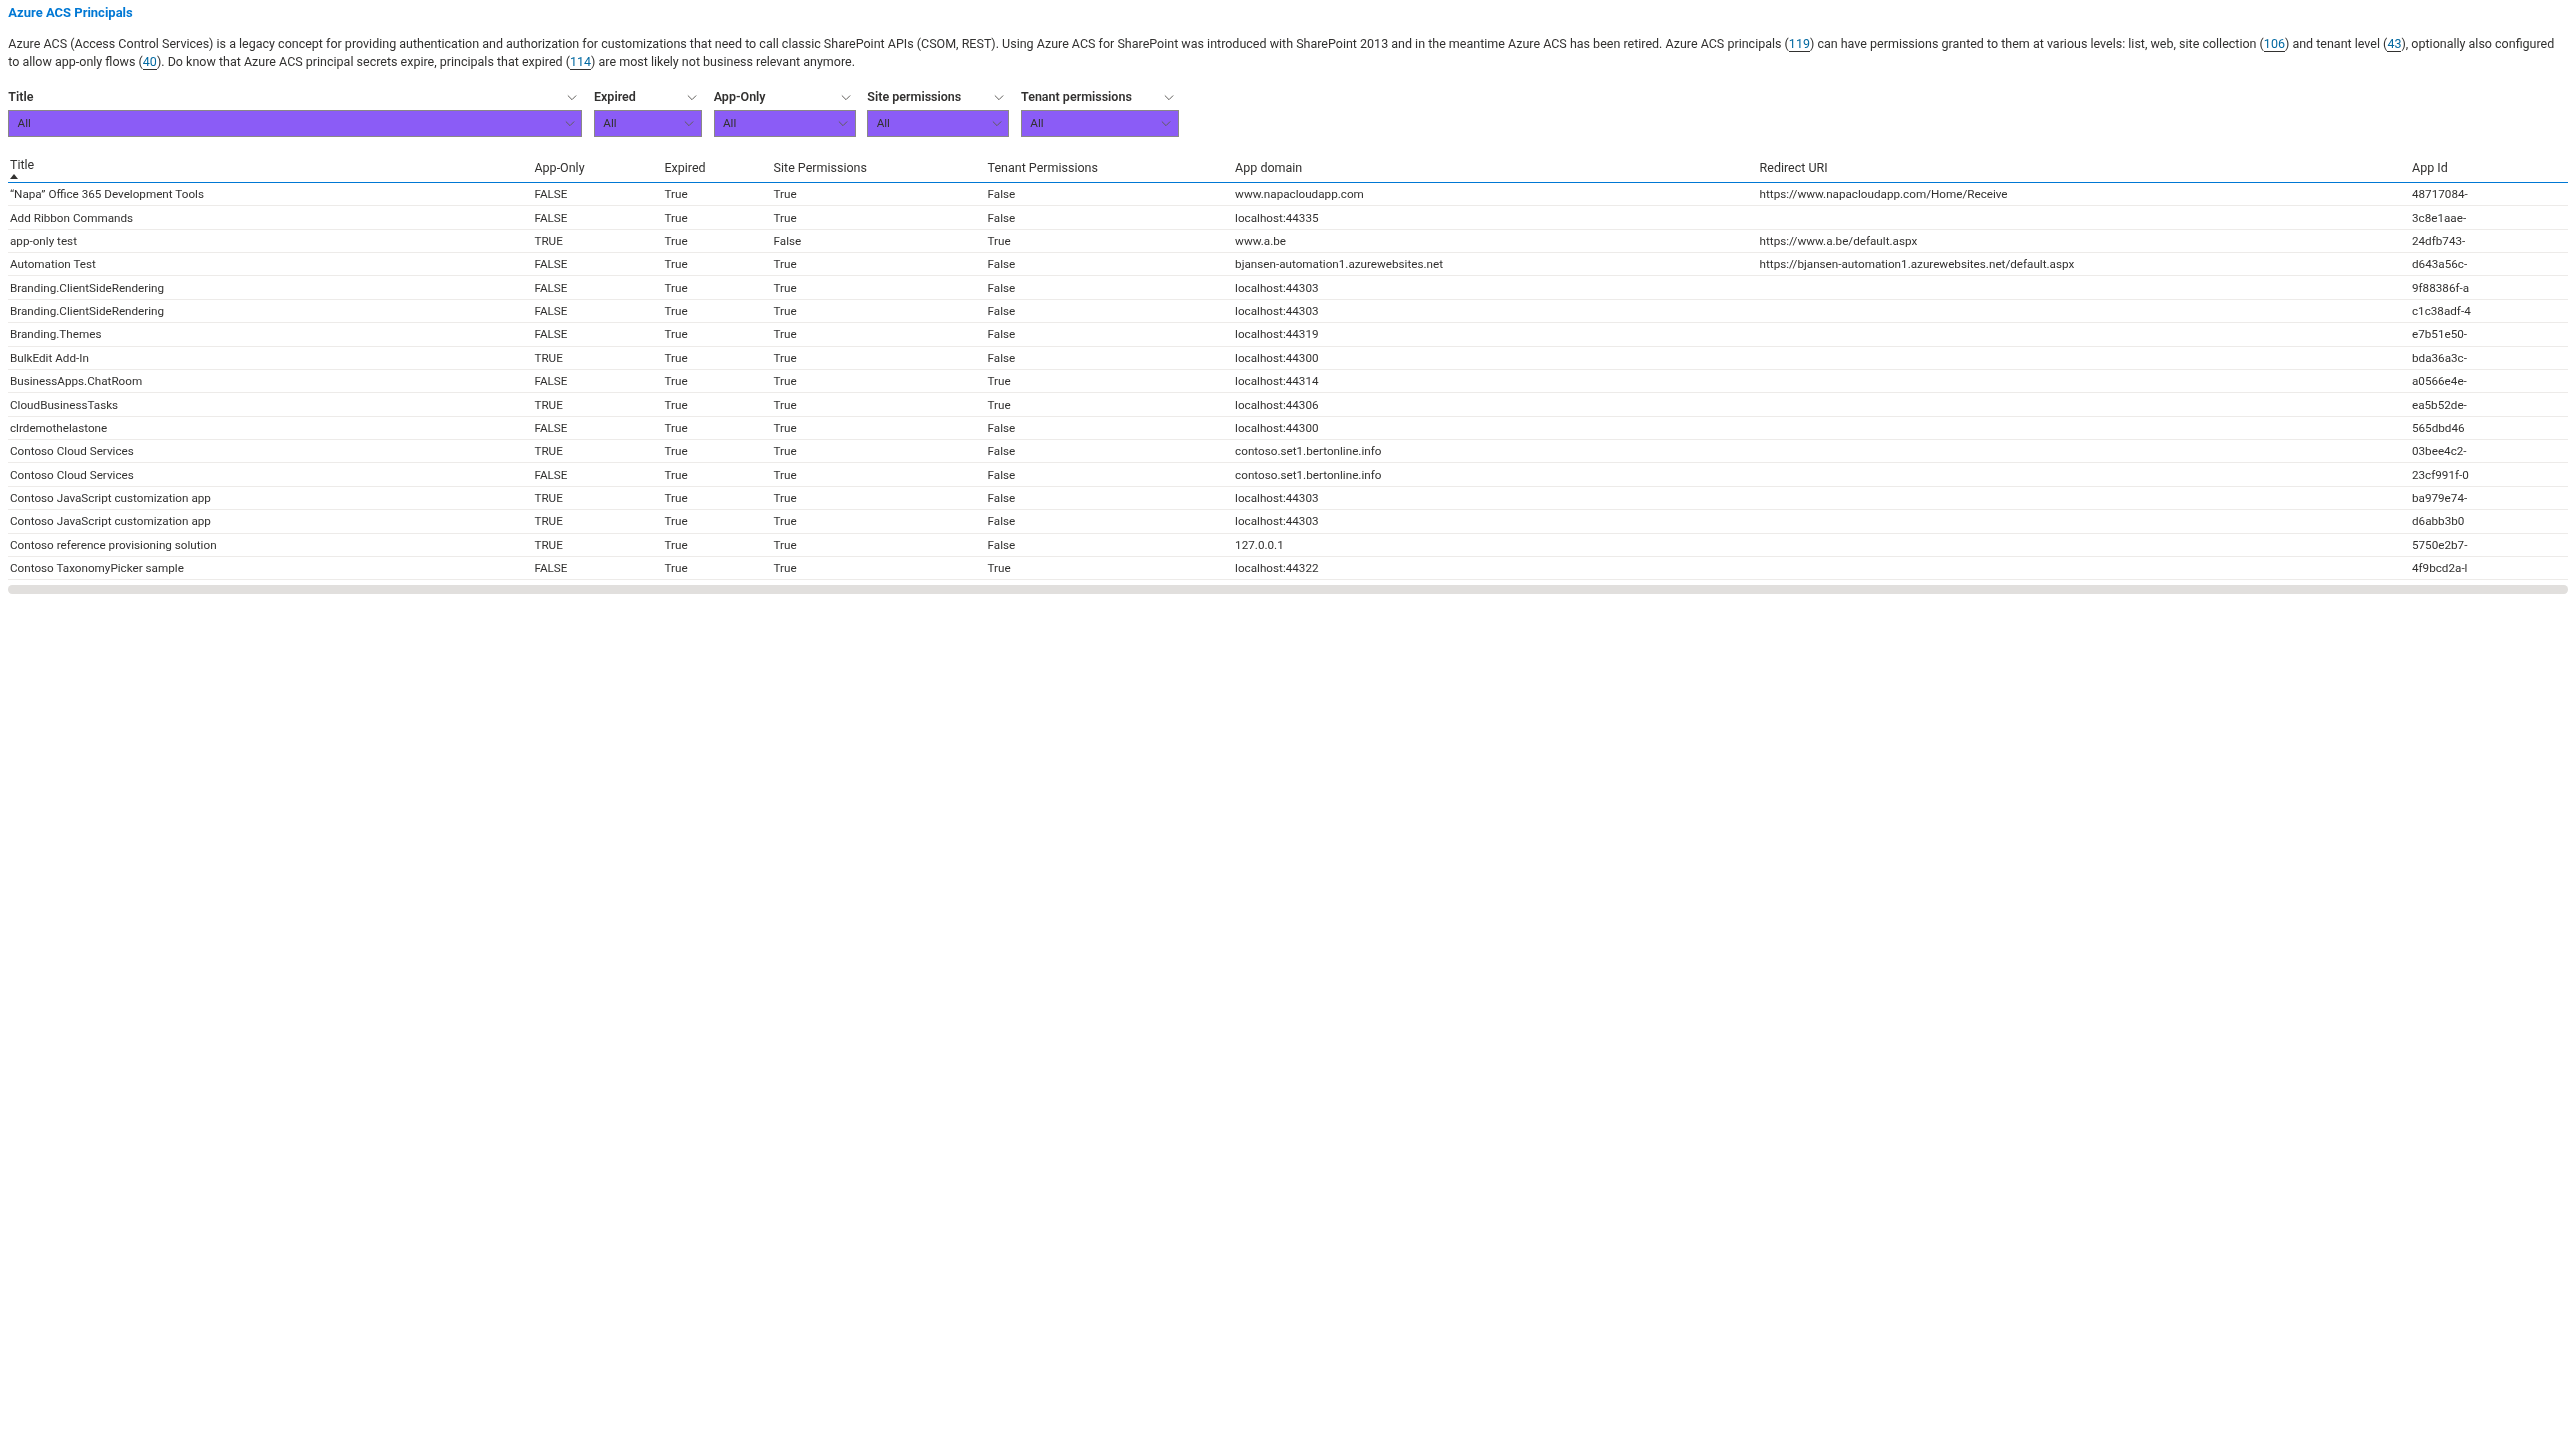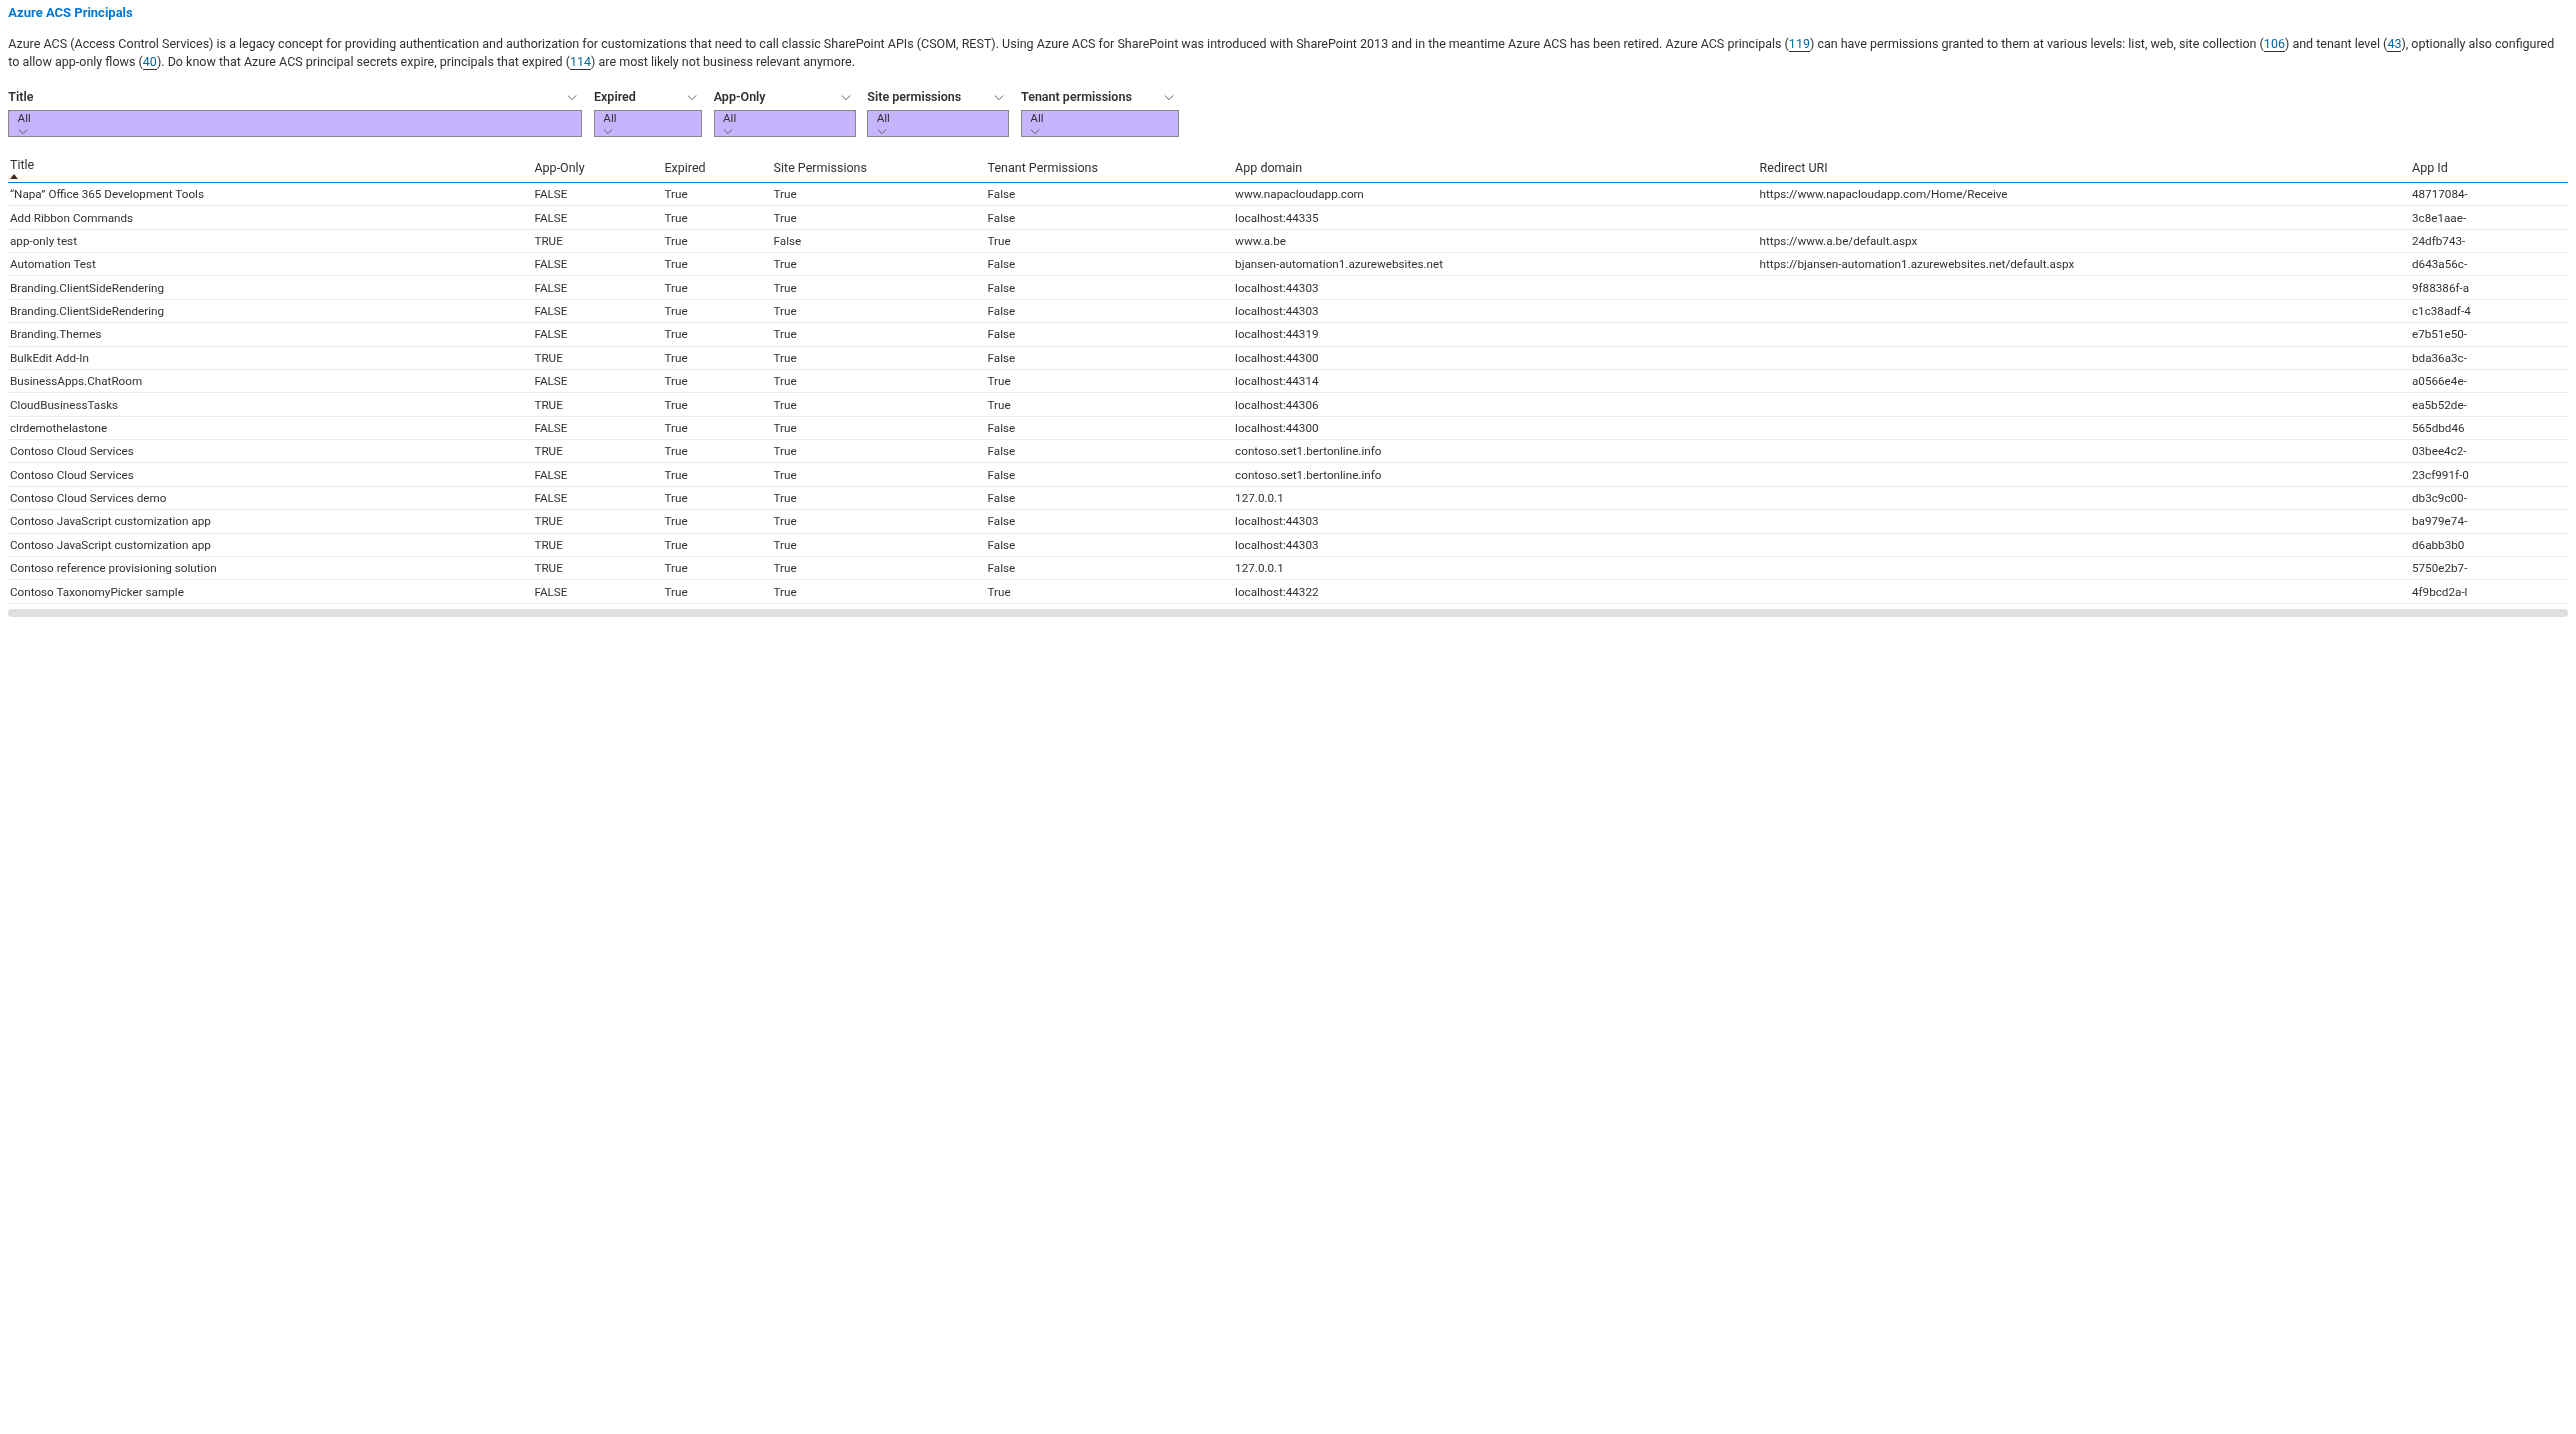--- a/index.html
+++ b/index.html
@@ -47,26 +47,25 @@
   .filter-label { font-size: 12.5px; font-weight: 600; color: #323130; }
   .chev {
     width: 10px; height: 10px;
     display: inline-block;
   }
   .chev svg { width: 10px; height: 10px; }
   .select-box {
     border: 0.8px solid #8a8886;
     height: 27px;
     display: flex;
-    align-items: flex-start;
+    align-items: center;
     justify-content: space-between;
     padding: 0 6.7px 0 8.3px;
-    background: #c4b5fd;
+    background: #8b5cf6;
     cursor: pointer;
-    flex-direction: column;
   }
   .select-box .val { font-size: 11.7px; color: #323130; }
   .filter-title .filter-label-row, .filter-title .select-box { width: 574px; }
   .filter-small .filter-label-row, .filter-small .select-box { width: 108px; }
   .filter-med .filter-label-row, .filter-med .select-box { width: 142px; }
   .filter-lg .filter-label-row, .filter-lg .select-box { width: 158px; }
 
   .table-wrap {
     overflow: auto;
     max-height: 466px;
@@ -365,30 +364,20 @@
             <td>Contoso Cloud Services</td>
             <td>FALSE</td>
             <td>True</td>
             <td>True</td>
             <td>False</td>
             <td>contoso.set1.bertonline.info</td>
             <td></td>
             <td>23cf991f-0</td>
           </tr>
           <tr>
-            <td>Contoso Cloud Services demo</td>
-            <td>FALSE</td>
-            <td>True</td>
-            <td>True</td>
-            <td>False</td>
-            <td>127.0.0.1</td>
-            <td></td>
-            <td>db3c9c00-</td>
-          </tr>
-          <tr>
             <td>Contoso JavaScript customization app</td>
             <td>TRUE</td>
             <td>True</td>
             <td>True</td>
             <td>False</td>
             <td>localhost:44303</td>
             <td></td>
             <td>ba979e74-</td>
           </tr>
           <tr>

